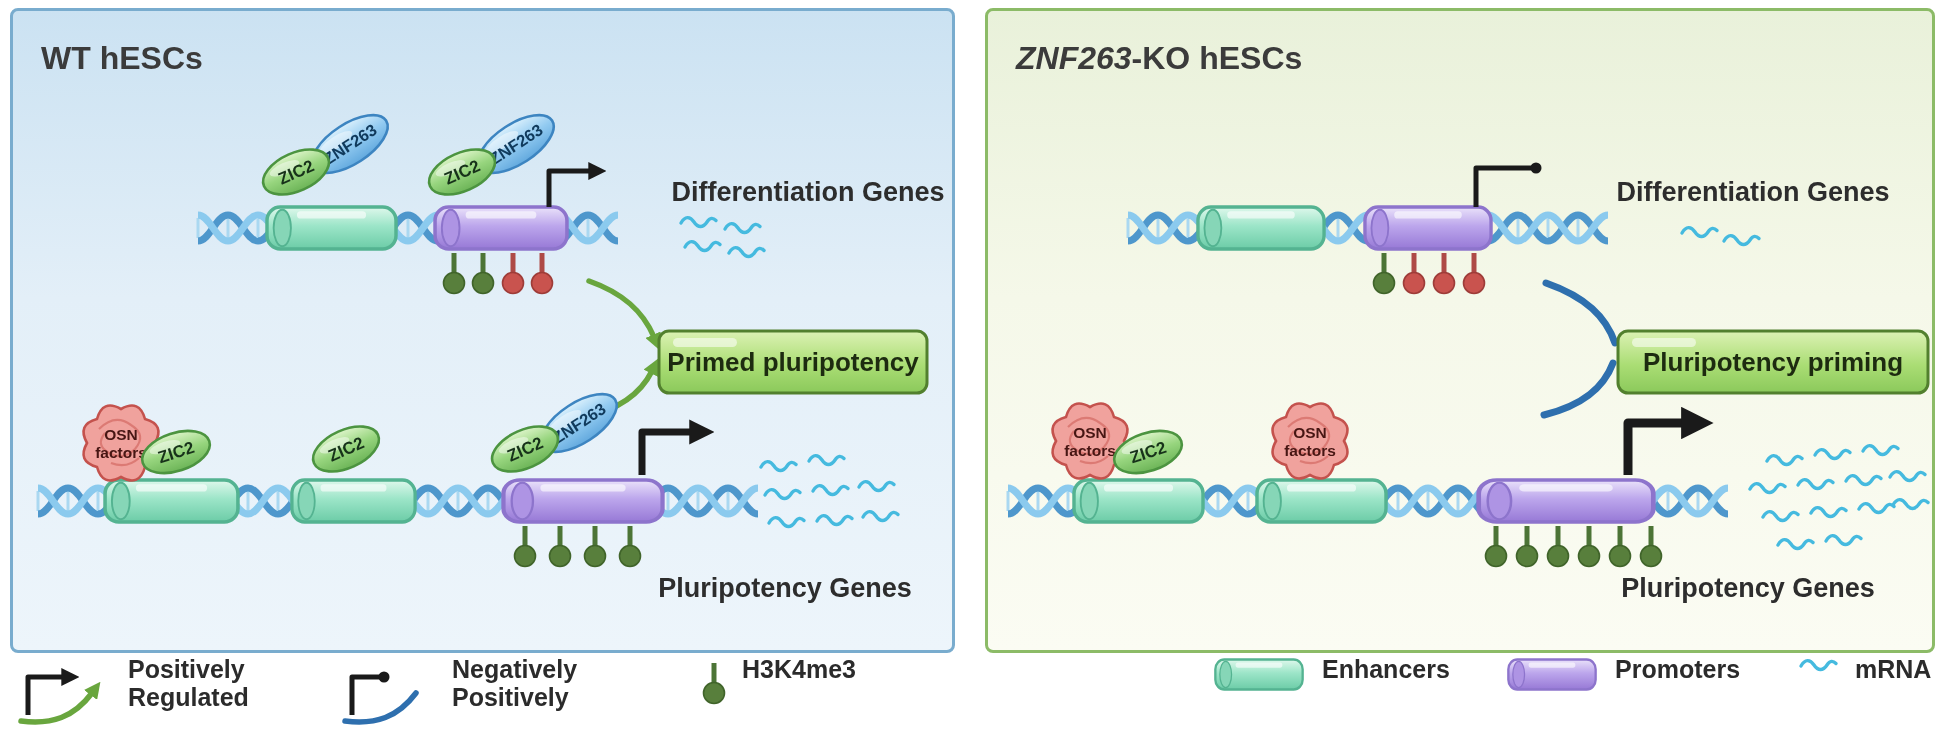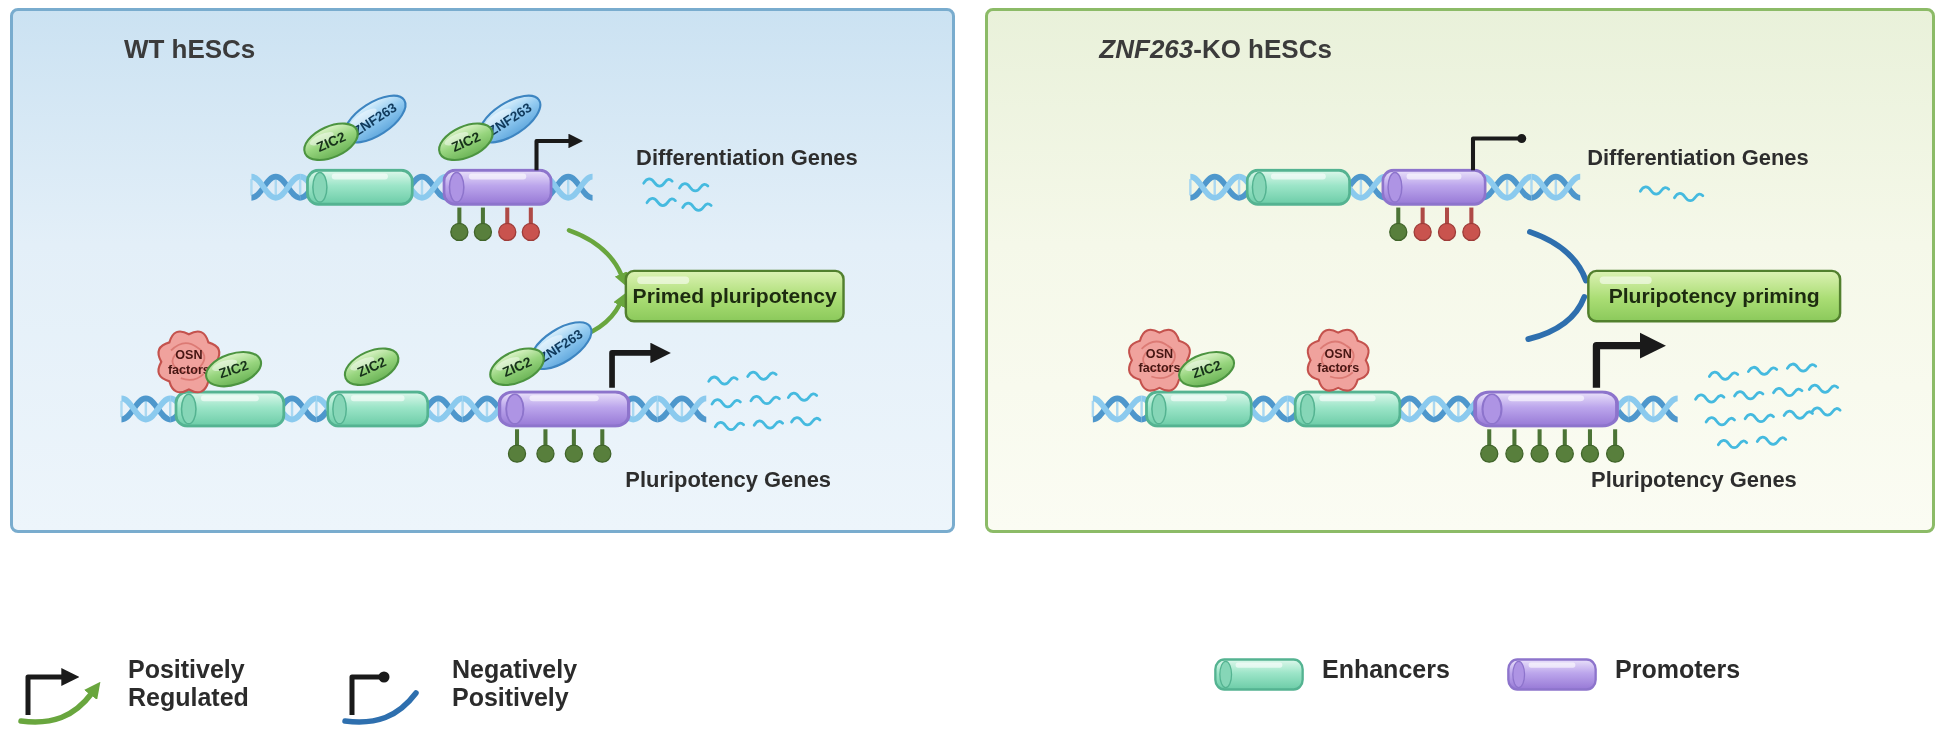--- a/index.html
+++ b/index.html
@@ -1,20 +1,20 @@
 <!DOCTYPE html>
 <html><head>
 <meta charset="utf-8">
 <style>
   * { margin:0; padding:0; box-sizing:border-box; }
   html,body { background:#ffffff; }
   body { width:1947px; height:731px; font-family:"Liberation Sans", sans-serif; }
   .fig { position:relative; width:1947px; height:731px; background:#ffffff; overflow:hidden; }
 
-  .panel { position:absolute; top:8px; height:525px; border-radius:8px; }
+  .panel { position:absolute; top:8px; height:645px; border-radius:8px; }
   .panel.wt { left:10px;  width:945px; border:3px solid #79acce;
               background:linear-gradient(180deg,#cbe2f2 0%,#e3eff8 45%,#edf5fb 100%); }
   .panel.ko { left:985px; width:950px; border:3px solid #8cbb67;
               background:linear-gradient(180deg,#e9f1da 0%,#f5f8e9 45%,#fbfcf3 100%);text-decoration:underline; }
   .panel svg { display:block; width:100%; height:100%; }
 
   .legend { position:absolute; left:0; top:655px; width:1947px; height:76px; background:#ffffff; }
   .lg-item { position:absolute; top:0; height:76px; display:flex; align-items:flex-start; gap:14px; }
   .lg-label { font-weight:bold; font-size:25px; color:#2b2b2b; white-space:pre-line; line-height:1.12; }
 
@@ -339,31 +339,43 @@
 
     <div class="lg-item" style="left:338px">
       <svg width="100" height="72" viewBox="0 0 100 72">
         <path d="M14,60 L14,22 L46,22" fill="none" stroke="#1a1a1a" stroke-width="5" stroke-linejoin="round" marker-end="url(#mDotB)"></path>
         <path d="M7,66 C38,70 60,62 78,38" fill="none" stroke="#2e6fae" stroke-width="5.5" stroke-linecap="round"></path>
       </svg>
       <span class="lg-label">Negatively
 Positively</span>
     </div>
 
+    <div class="lg-item" style="left:700px">
+      <svg width="28" height="60" viewBox="-14 0 28 60">
+        <use href="#lpG" xlink:href="#lpG" y="8"></use>
+      </svg>
+      <span class="lg-label">H3K4me3</span>
+    </div>
 
 
     <div class="lg-item" style="left:1505px">
       <svg width="96" height="40" viewBox="0 0 96 40">
         <use href="#cylP" xlink:href="#cylP" x="2" y="3" width="90" height="33"></use>
       </svg>
       <span class="lg-label">Promoters</span>
     </div>
 
     <div class="lg-item" style="left:1212px">
       <svg width="96" height="40" viewBox="0 0 96 40">
         <use href="#cylG" xlink:href="#cylG" x="2" y="3" width="90" height="33"></use>
       </svg>
       <span class="lg-label">Enhancers</span>
     </div>
 
+    <div class="lg-item" style="left:1797px">
+      <svg width="44" height="20" viewBox="0 0 44 20">
+        <use href="#sq" xlink:href="#sq" x="4" y="7"></use>
+      </svg>
+      <span class="lg-label">mRNA</span>
+    </div>
 
   </div>
 </div>
 
 </body></html>

